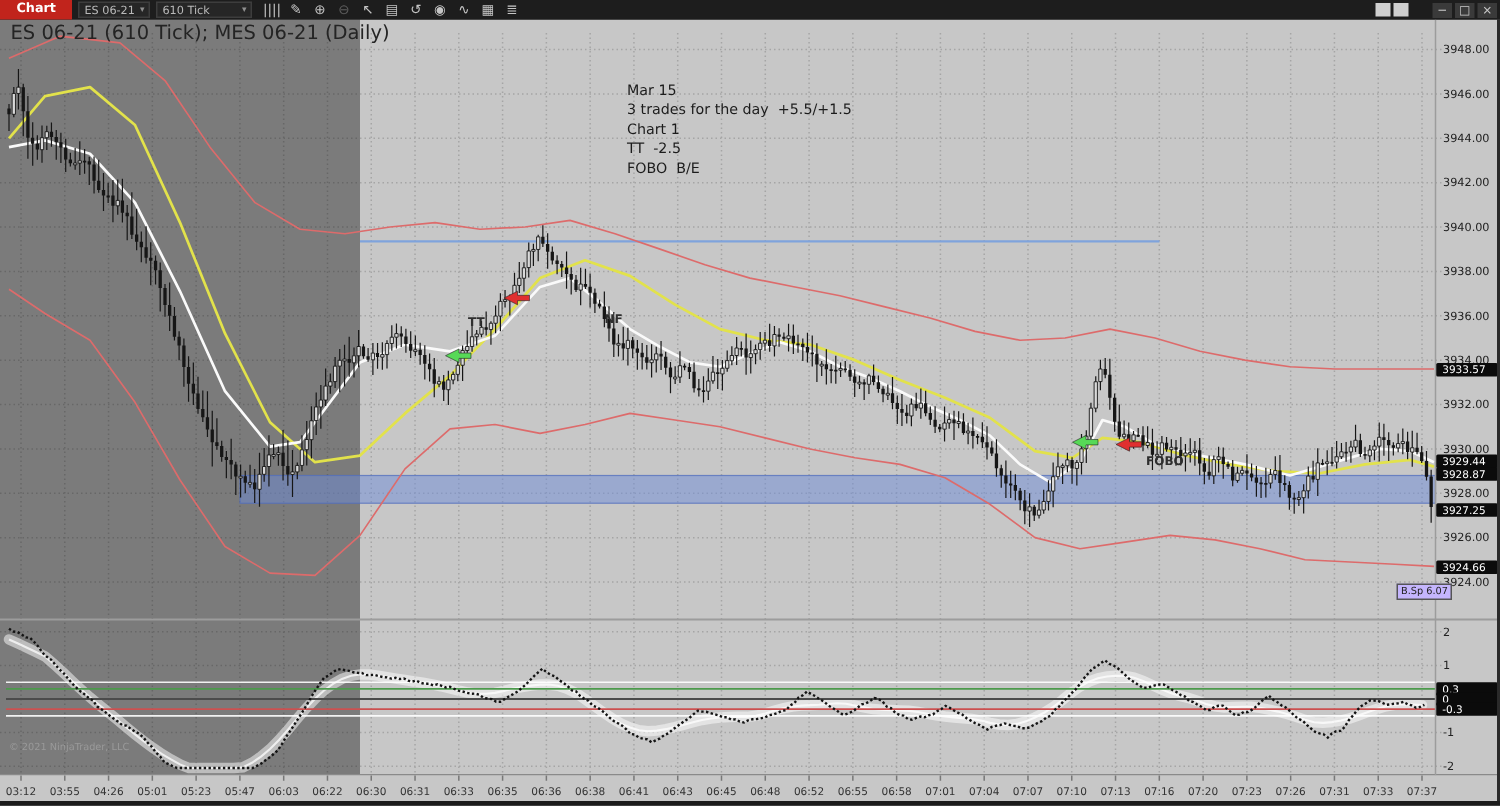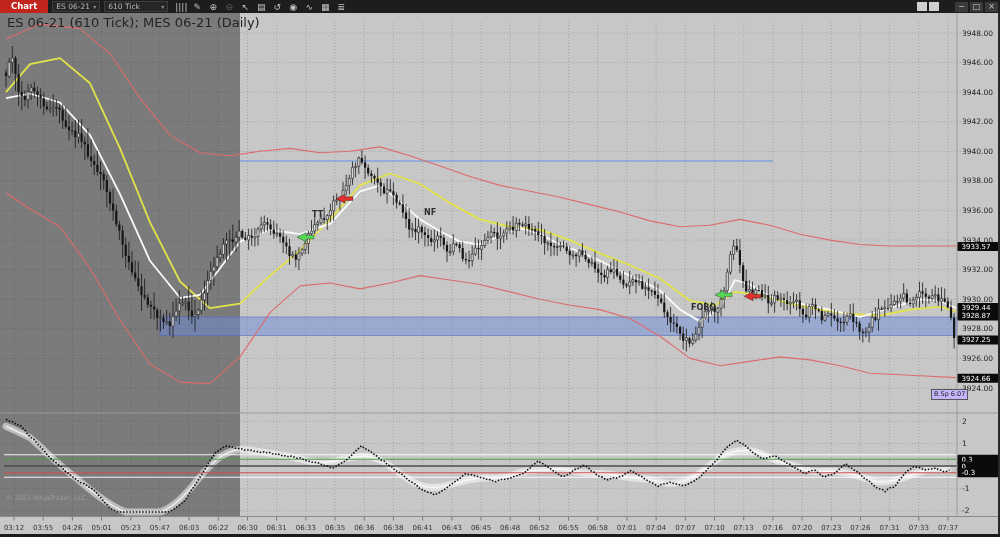--- a/index.html
+++ b/index.html
@@ -252,23 +252,30 @@
         <text x="961.5" y="468.5" font-size="7" fill="#fff" font-family="DejaVu Sans, sans-serif">0</text>
         <rect x="957.5" y="468.22" width="41" height="9" rx="1" fill="#0b0b0b"></rect>
         <text x="961.5" y="475.22" font-size="7" fill="#fff" font-family="DejaVu Sans, sans-serif">-0.3</text>
       </g>
       <rect x="0" y="534" width="1000" height="3" fill="#1b1b1b"></rect>
       <rect x="998" y="13" width="2" height="521" fill="#2a2a2a"></rect>
     </svg>
 
   <div class="series-label">ES 06-21 (610 Tick); MES 06-21 (Daily)</div>
 
+  <div class="annotation">
+    <div>Mar 15</div>
+    <div>3 trades for the day&nbsp; +5.5/+1.5</div>
+    <div>Chart 1</div>
+    <div>TT&nbsp; -2.5</div>
+    <div>FOBO&nbsp; B/E</div>
+  </div>
 
   <div id="chart-labels">
       <div class="chart-label" style="left: 294px; top: 210px; margin-left: 18px;">TT</div>
-      <div class="chart-label" style="left: 424px; top: 208px;">NF</div>
-      <div class="chart-label" style="left: 691px; top: 303px;">FOBO</div>
+      <div class="chart-label" style="left: 403px; top: 208px;">NF</div>
+      <div class="chart-label" style="left: 764px; top: 303px;">FOBO</div>
     </div>
 
   <div class="bsp">B.Sp 6.07</div>
 
   <div class="copyright">© 2021 NinjaTrader, LLC</div>
 </div>
 
 </body></html>

